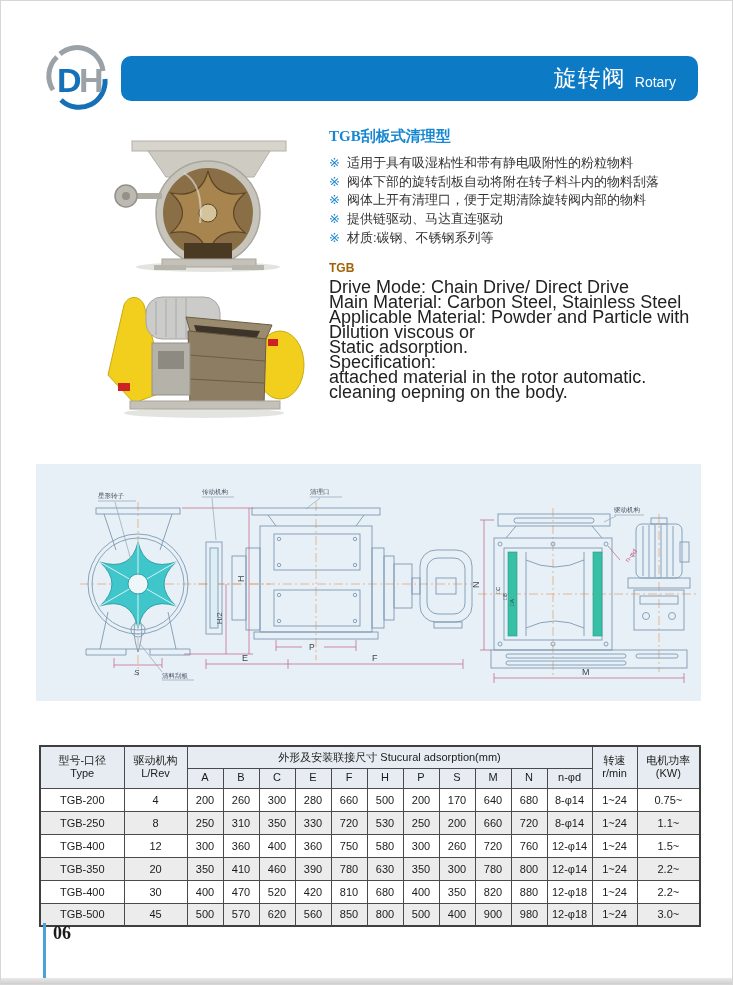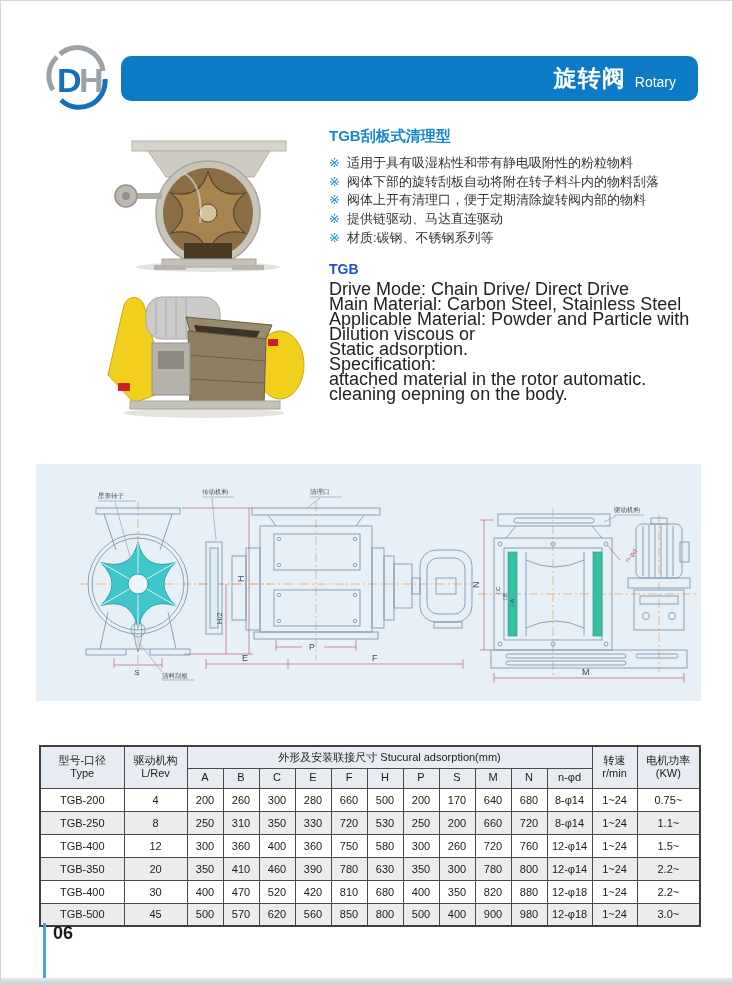--- a/index.html
+++ b/index.html
@@ -13,29 +13,29 @@
     background:linear-gradient(#e9e9e9,#cfcfcf); }
 
   
   .logo { position:absolute; left:42px; top:42px; width:70px; height:70px; }
   .banner {
     position:absolute; left:120px; top:55px; width:577px; height:45px;
     background:#0d7ac6; border-radius:10px;
     display:flex; align-items:center; justify-content:flex-end;
     padding-right:22px; gap:9px;
   }
-  .banner .zh { color:#fff; font-size:23px; font-weight:bold; letter-spacing:1px;text-align:right; }
+  .banner .zh { color:#fff; font-size:23px; font-weight:normal; letter-spacing:1px;text-align:right; }
   .banner .en { color:#fff; font-size:14px; padding-top:7px; }
 
   
   .right-col { position:absolute; left:328px; top:126px; width:374px; }
-  .h-zh { color:#1787d2; font-size:15px; font-weight:bold; margin-bottom:8px; }
+  .h-zh { color:#1787d2; font-size:15px; font-weight:bold; margin-bottom:8px;font-family:Liberation Serif, serif; }
   .bullet { font-size:13px; color:#333; line-height:18.7px; display:flex; }
   .bullet .mark { color:#1787d2; margin-right:7px; }
-  .h-en { color:#1d4ed8; font-size:14px; font-weight:bold; margin-top:13px; margin-bottom:5px; }
+  .h-en { color:#a16207; font-size:12px; font-weight:bold; margin-top:13px; margin-bottom:5px; }
   .eng-line { font-size:18px; color:#222; line-height:15.1px; }
 
   
   .photo1 { position:absolute; left:103px; top:132px; }
   .photo2 { position:absolute; left:93px; top:282px; }
 
   
   .drawing { position:absolute; left:35px; top:463px; width:665px; height:237px;
     background:#e7eff7; }
 
@@ -46,21 +46,21 @@
   .spec-table th, .spec-table td { border:1px solid #4a4a4a; text-align:center;
     vertical-align:middle; padding:0; font-weight:normal; }
   .spec-table thead th { background:#e6ecf1; line-height:13.5px; }
   .spec-table thead .sub th { height:20px; }
   .spec-table thead .top th { height:22px; }
   .spec-table tbody td { height:23px; background:#ffffff; }
   .spec-table tbody tr:nth-child(even) td { background:#ececec; }
 
   
   .pagenum-bar { position:absolute; left:42px; top:922px; width:3px; height:60px; background:#4da0d8; }
-  .pagenum { position:absolute; left:52px; top:922px; font-family:Liberation Sans, sans-serif;
+  .pagenum { position:absolute; left:52px; top:922px; font-family:Liberation Serif, serif;
     font-weight:bold; font-size:18px; color:#1a1a1a; }
 
   svg text { font-family:"Liberation Sans","DejaVu Sans",sans-serif; }
 </style>
 </head>
 <body>
 
 <div class="page">
 
   <svg class="logo" viewBox="0 0 70 70">

